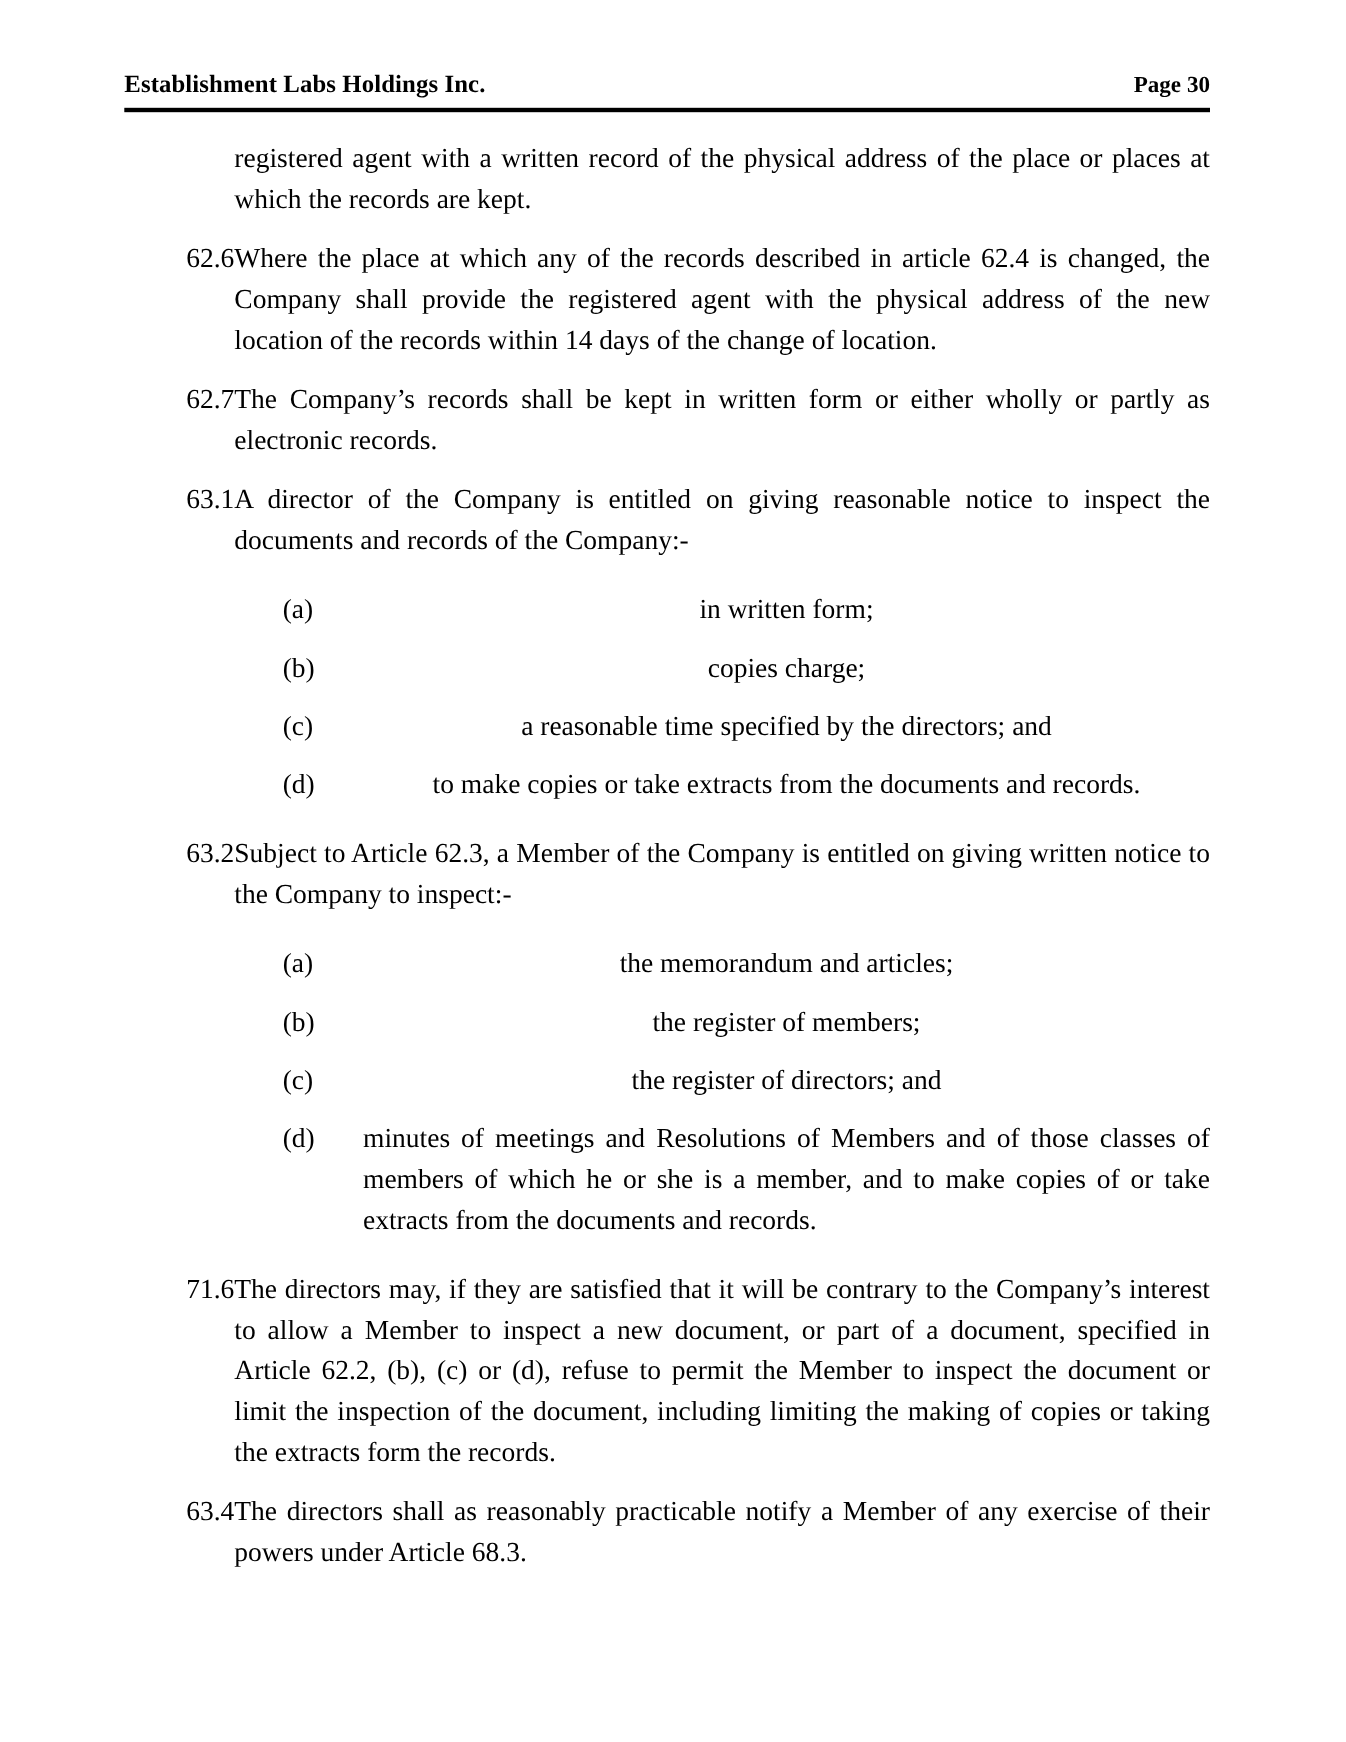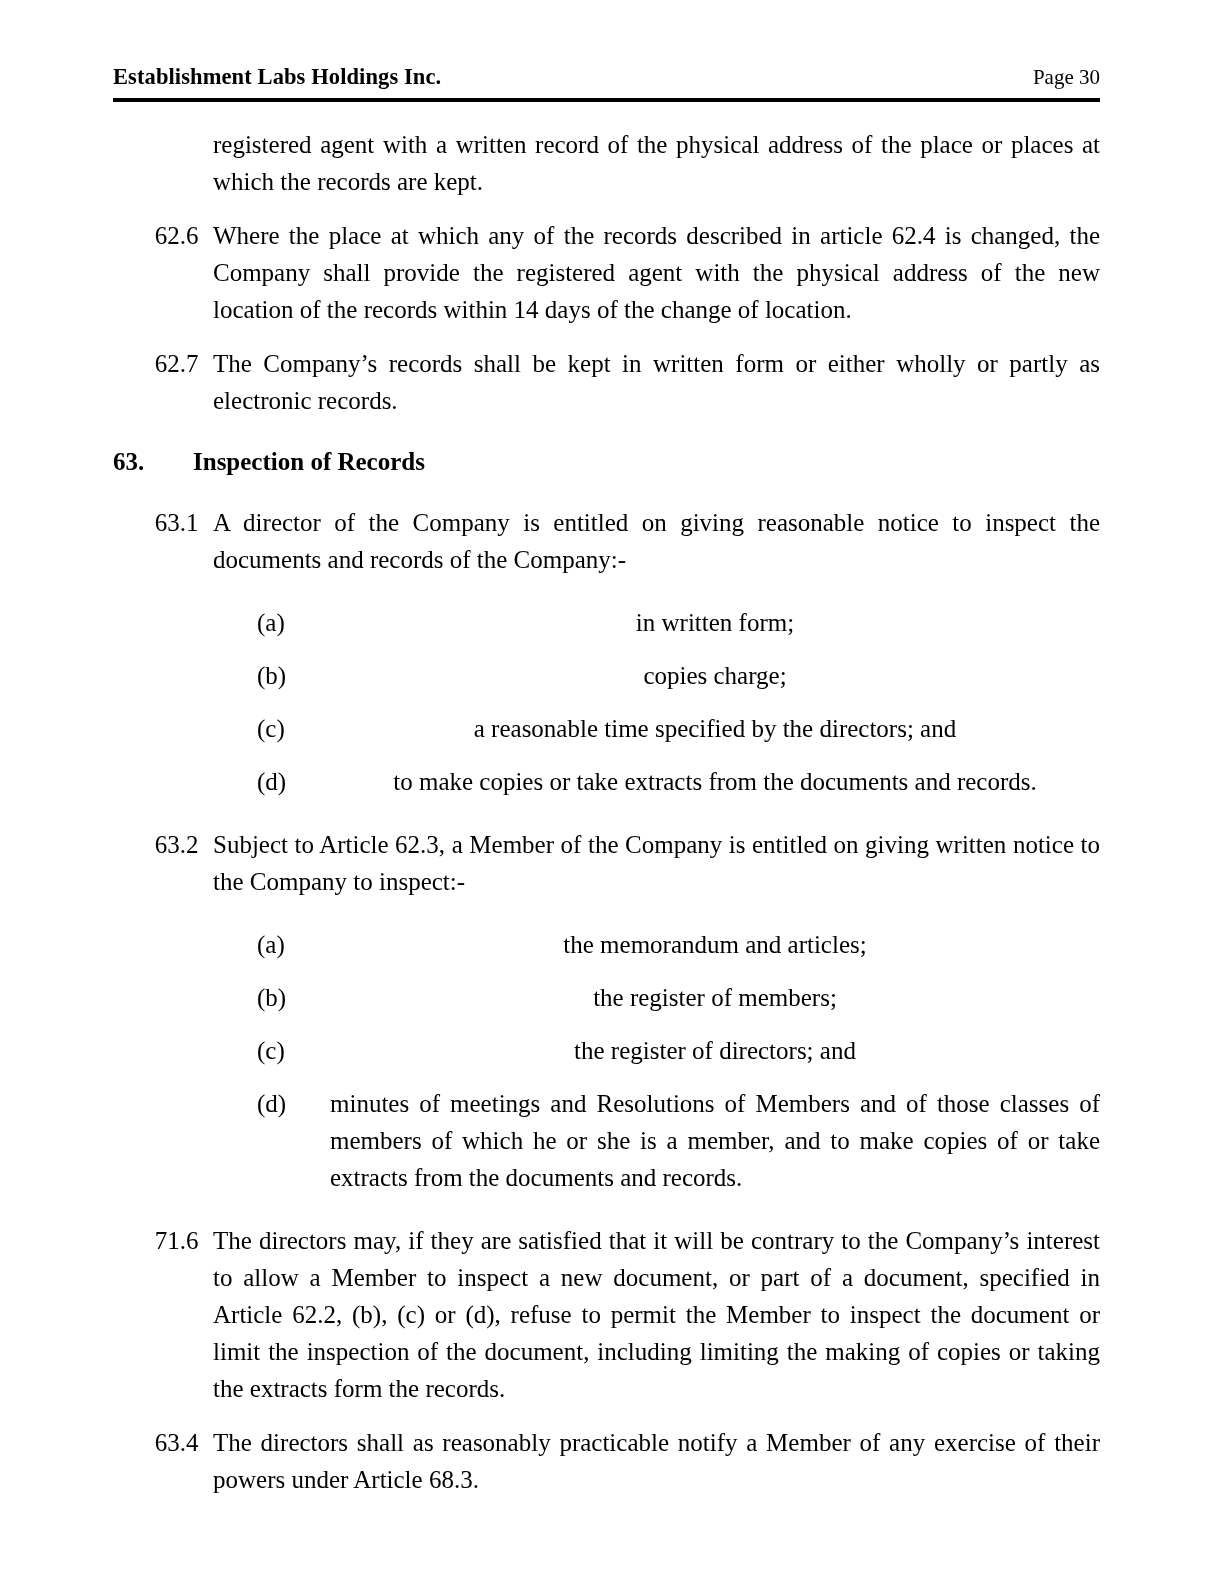--- a/index.html
+++ b/index.html
@@ -34,21 +34,21 @@
     justify-content: space-between;
   }
   .header-title {
     font-size: 22.5px;
     font-weight: bold;
     letter-spacing: 0.1px;
     white-space: nowrap;
   }
   .header-page-number {
     font-size: 21px;
-    font-weight: normal;
+    font-weight: bold;
     white-space: nowrap;
   }
   .header-rule {
     position: absolute;
     top: 98px;
     left: 113px;
     width: 987px;
     height: 4px;
     background: #000000;
   }
@@ -66,21 +66,21 @@
   
   .clause {
     display: flex;
     align-items: flex-start;
     margin-bottom: 17px;
   }
   .clause-number {
     flex: 0 0 auto;
     width: 73px;
     margin-left: 27px;
-    text-align: center;
+    text-align: right;
     white-space: nowrap;
   }
   .clause-text {
     flex: 1 1 auto;
     text-align: justify;
     text-justify: inter-word;
     hyphens: none;
   }
   
   .clause.continuation {
@@ -157,24 +157,20 @@
     <div class="clause">
       <span class="clause-number">62.6</span>
       <span class="clause-text">Where the place at which any of the records described in article 62.4 is changed, the Company shall provide the registered agent with the physical address of the new location of the records within 14 days of the change of location.</span>
     </div>
 
     <div class="clause">
       <span class="clause-number">62.7</span>
       <span class="clause-text">The Company’s records shall be kept in written form or either wholly or partly as electronic records.</span>
     </div>
 
-    <div class="section-heading">
-      <span class="section-number">63.</span>
-      <span class="section-title">Inspection of Records</span>
-    </div>
 
     <div class="clause">
       <span class="clause-number">63.1</span>
       <span class="clause-text">A director of the Company is entitled on giving reasonable notice to inspect the documents and records of the Company:-</span>
     </div>
 
     <div class="subitem-list">
       <div class="subitem">
         <span class="subitem-label">(a)</span>
         <span class="subitem-text no-justify">in written form;</span>

